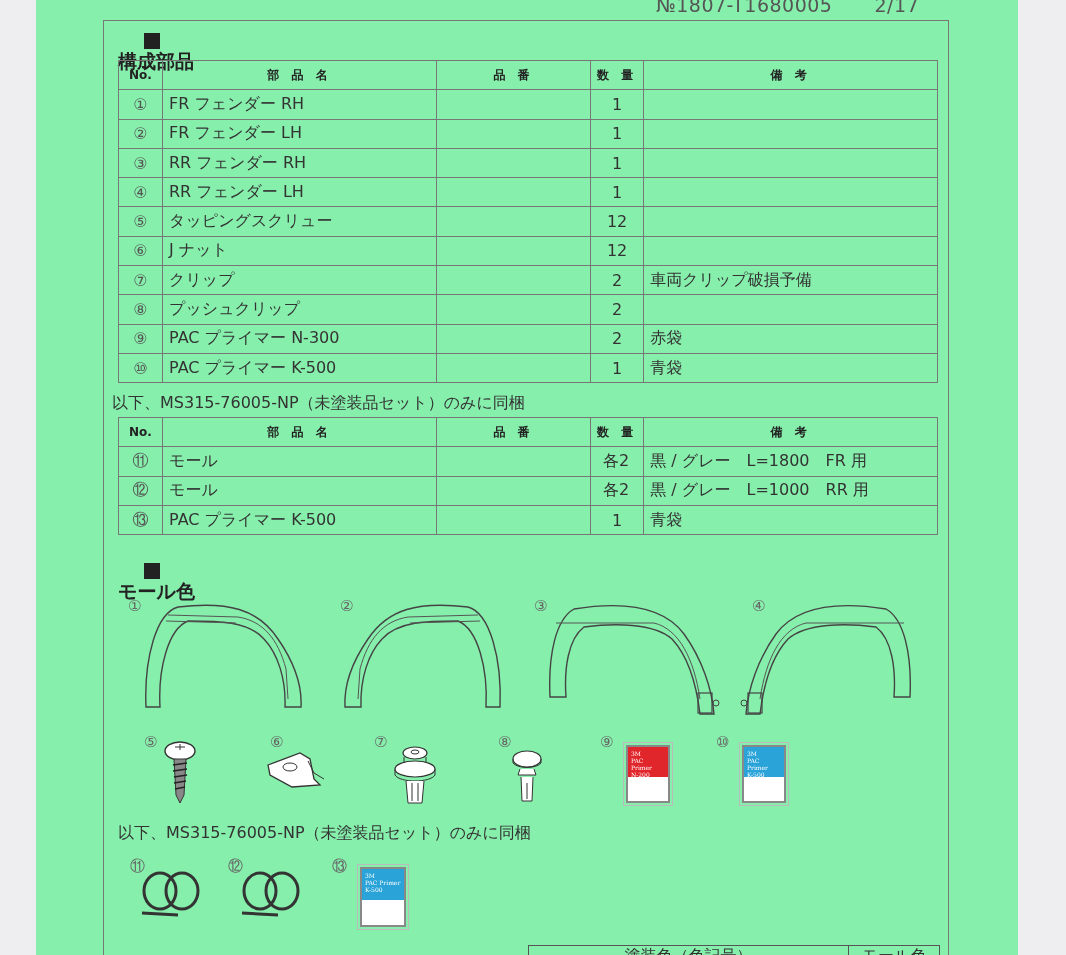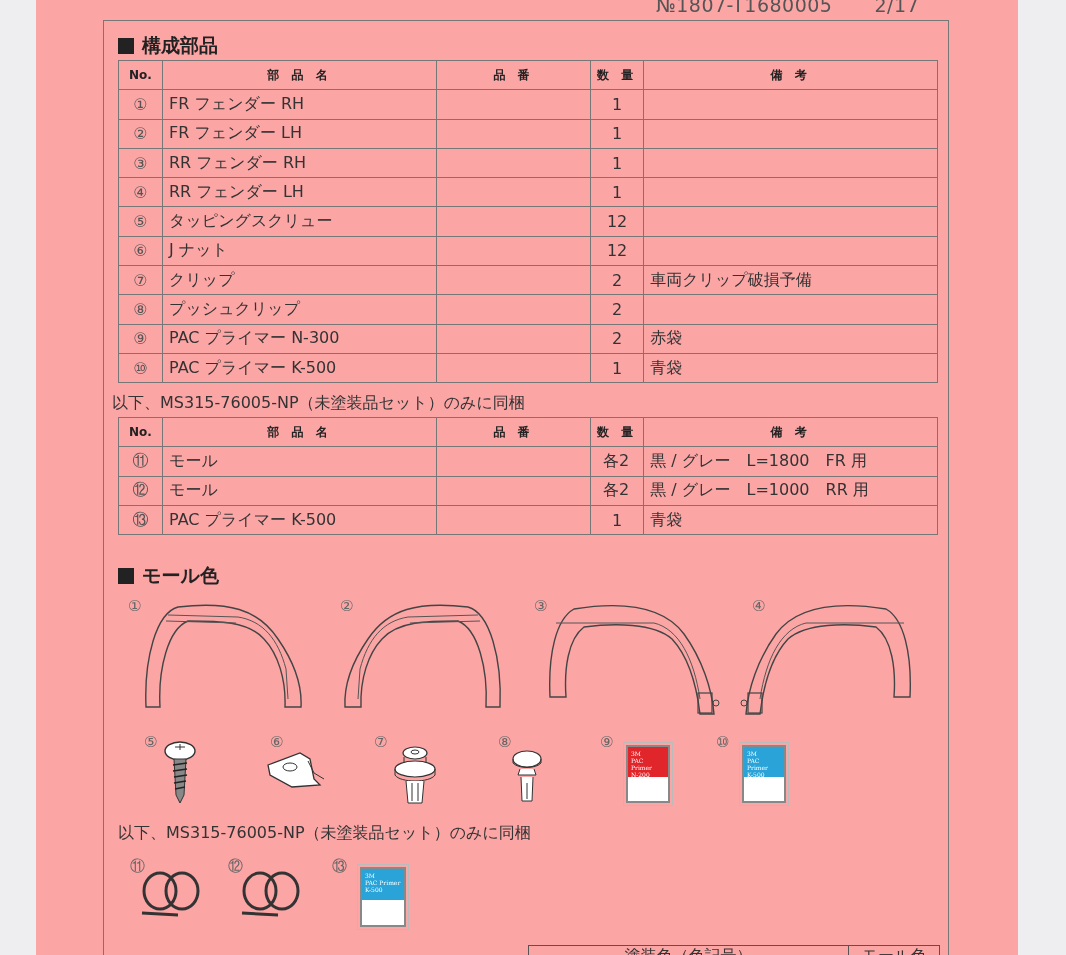--- a/index.html
+++ b/index.html
@@ -1,22 +1,22 @@
 <!DOCTYPE html>
 <html><head>
 <meta charset="utf-8">
 <style>
   * { box-sizing: border-box; margin: 0; padding: 0; }
   html, body { width: 1066px; height: 955px; overflow: hidden; background: #eeeef0; }
   body { font-family: "DejaVu Sans", "Liberation Sans", sans-serif; color: #333; position: relative; }
-  .page { position: absolute; left: 36px; top: 0; width: 982px; height: 955px; background: #fca5a5; }
+  .page { position: absolute; left: 36px; top: 0; width: 982px; height: 955px; background: #86efac; }
   .docno { position: absolute; left: 620px; top: -6px; font-size: 19px; color: #555; letter-spacing: 0.5px; white-space: nowrap; }
   .docno .pg { margin-left: 42px; }
   .frame { position: absolute; left: 67px; top: 20px; width: 846px; height: 960px; border: 1.5px solid #777; border-bottom: none; }
-  .h2 { position: absolute; left: 14px; font-size: 19px; font-weight: bold; color: #222; display: flex; align-items: center; white-space: nowrap; }
+  .h2 { position: absolute; left: 14px; font-size: 19px; font-weight: bold; color: #222; display: flex; align-items: center; white-space: nowrap; flex-direction: column; }
   .h2 .sq { width: 16px; height: 16px; background: #222; margin-right: 8px; display: inline-block; }
   table.parts { position: absolute; left: 14px; width: 820px; border-collapse: collapse; font-size: 16px; color: #333; }
   table.parts td, table.parts th { border: 1.5px solid #777; height: 29.3px; padding: 0 6px; white-space: nowrap; }
   table.parts th { font-weight: bold; color: #222; font-size: 12px; letter-spacing: 4px; }
   table.parts td.no { text-align: center; width: 44px; color: #555; }
   table.parts td.name { width: 274px; }
   table.parts td.pn { width: 154px; }
   table.parts td.qty { width: 52px; text-align: center; }
   table.parts td.qty.r { padding-right: 8px; }
   .note { position: absolute; left: 8px; font-size: 16px; color: #333; white-space: nowrap; }

